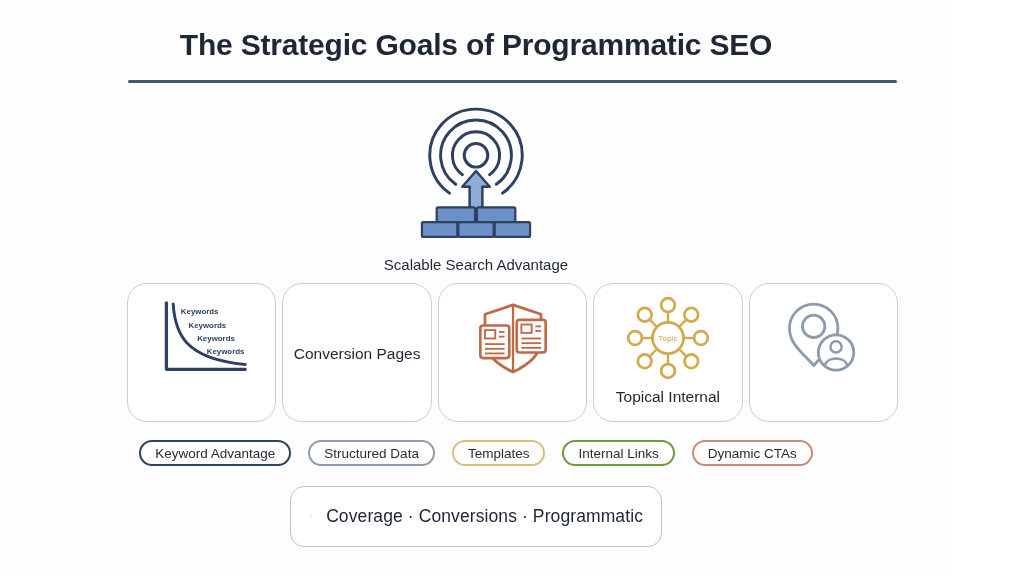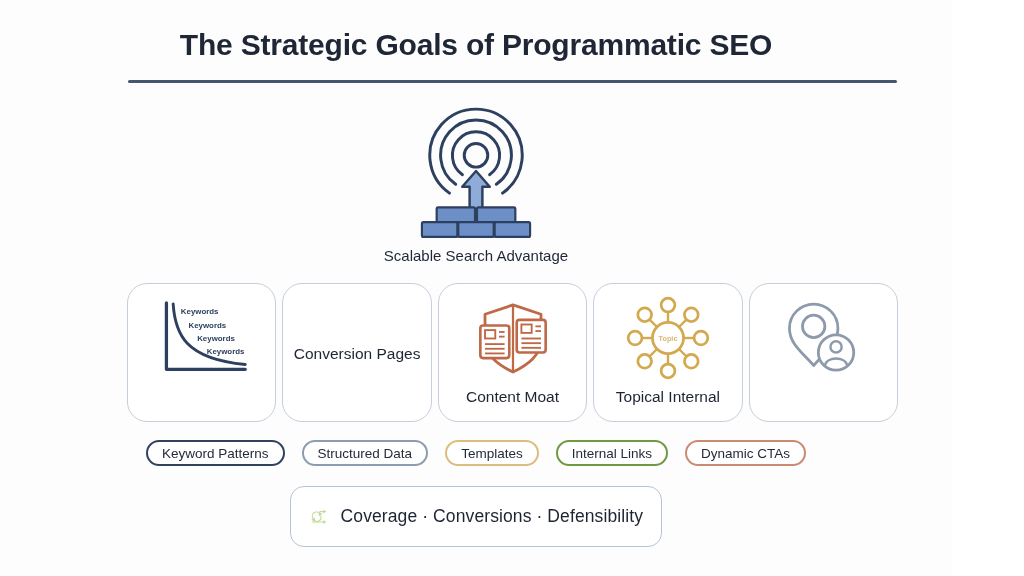--- a/index.html
+++ b/index.html
@@ -14,21 +14,21 @@
   }
   .rule{
     position:absolute;top:80px;left:128px;width:769px;height:2.5px;
     background:var(--rule,#46566e);border-radius:2px;
   }
   .hub{
     position:absolute;top:106px;left:50%;transform:translateX(-50%);
     width:240px;text-align:center;
   }
   .hub svg{display:block;margin:0 auto;}
-  .hub-label{margin-top:7px;font-size:15px;color:var(--ink,#1f2737);}
+  .hub-label{margin-top:16px;font-size:15px;color:var(--ink,#1f2737);}
   .cards{
     position:absolute;top:283px;left:127px;width:771px;height:139px;
     display:flex;gap:6px;
   }
   .card{
     flex:1;background:#fff;border:1.5px solid var(--card-border,#c4cfdb);
     border-radius:20px;box-sizing:border-box;display:flex;flex-direction:column;
     align-items:center;padding-top:11px;
   }
   .icon-box{height:86px;display:flex;align-items:center;justify-content:center;}
@@ -127,21 +127,20 @@
             <line x1="54" y1="51" x2="75" y2="51"></line>
             <rect x="15" y="32" width="11" height="9"></rect>
             <line x1="30" y1="34" x2="36" y2="34"></line>
             <line x1="30" y1="39" x2="36" y2="39"></line>
             <line x1="15" y1="47" x2="36" y2="47"></line>
             <line x1="15" y1="52" x2="36" y2="52"></line>
             <line x1="15" y1="57" x2="36" y2="57"></line>
           </g>
         </svg>
       </div>
-      <div class="card-label">Content Moat</div>
     </div>
 
     <div class="card">
       <div class="icon-box">
         <svg class="icon-gold" width="86" height="86" viewBox="0 0 94 94" fill="none">
           <g stroke="currentColor" stroke-width="2.6">
             <line x1="64" y1="47" x2="75" y2="47"></line>
             <line x1="64" y1="47" x2="75" y2="47" transform="rotate(45 47 47)"></line>
             <line x1="64" y1="47" x2="75" y2="47" transform="rotate(90 47 47)"></line>
             <line x1="64" y1="47" x2="75" y2="47" transform="rotate(135 47 47)"></line>
@@ -175,34 +174,34 @@
           <circle cx="58" cy="57" r="19" fill="#ffffff" stroke="currentColor" stroke-width="3"></circle>
           <circle cx="58" cy="51" r="6" stroke="currentColor" stroke-width="2.6"></circle>
           <path d="M46,71 C48,61 68,61 70,71" stroke="currentColor" stroke-width="2.6"></path>
         </svg>
       </div>
     </div>
 
   </div>
 
   <div class="tags">
-    <div class="tag" style="border-color: rgb(49, 66, 95);">Keyword Patterns</div>
+    <div class="tag" style="border-color: rgb(49, 66, 95);">Keyword Advantage</div>
     <div class="tag" style="border-color: rgb(141, 156, 174);">Structured Data</div>
     <div class="tag" style="border-color: rgb(220, 189, 128);">Templates</div>
     <div class="tag" style="border-color: rgb(111, 154, 66);">Internal Links</div>
     <div class="tag" style="border-color: rgb(201, 140, 114); text-align: right;">Dynamic CTAs</div>
   </div>
 
   <div class="footer-box">
     <svg class="icon-leaf" width="48" height="45" viewBox="0 0 54 50" fill="none">
       <path d="M12,30 A12,12 0 0 1 33,17" stroke="currentColor" stroke-width="3.4" stroke-linecap="round"></path>
       <polygon points="31,11 41,18 30,24" fill="currentColor"></polygon>
       <path d="M36,24 A12,12 0 0 1 15,35" stroke="currentColor" stroke-width="3.4" stroke-linecap="round"></path>
       <polygon points="18,41 7,35 18,28" fill="currentColor"></polygon>
       <line x1="33" y1="10" x2="45" y2="10" stroke="currentColor" stroke-width="3.4" stroke-linecap="round"></line>
       <polygon points="44,4 53,10 44,16" fill="currentColor"></polygon>
       <line x1="10" y1="42" x2="45" y2="42" stroke="currentColor" stroke-width="3.4" stroke-linecap="round"></line>
       <polygon points="44,36 53,42 44,48" fill="currentColor"></polygon>
     </svg>
-    <div class="footer-label">Coverage · Conversions · Defensibility</div>
+    <div class="footer-label">Coverage · Conversions · Programmatic</div>
   </div>
 
 </div>
 
 </body></html>

